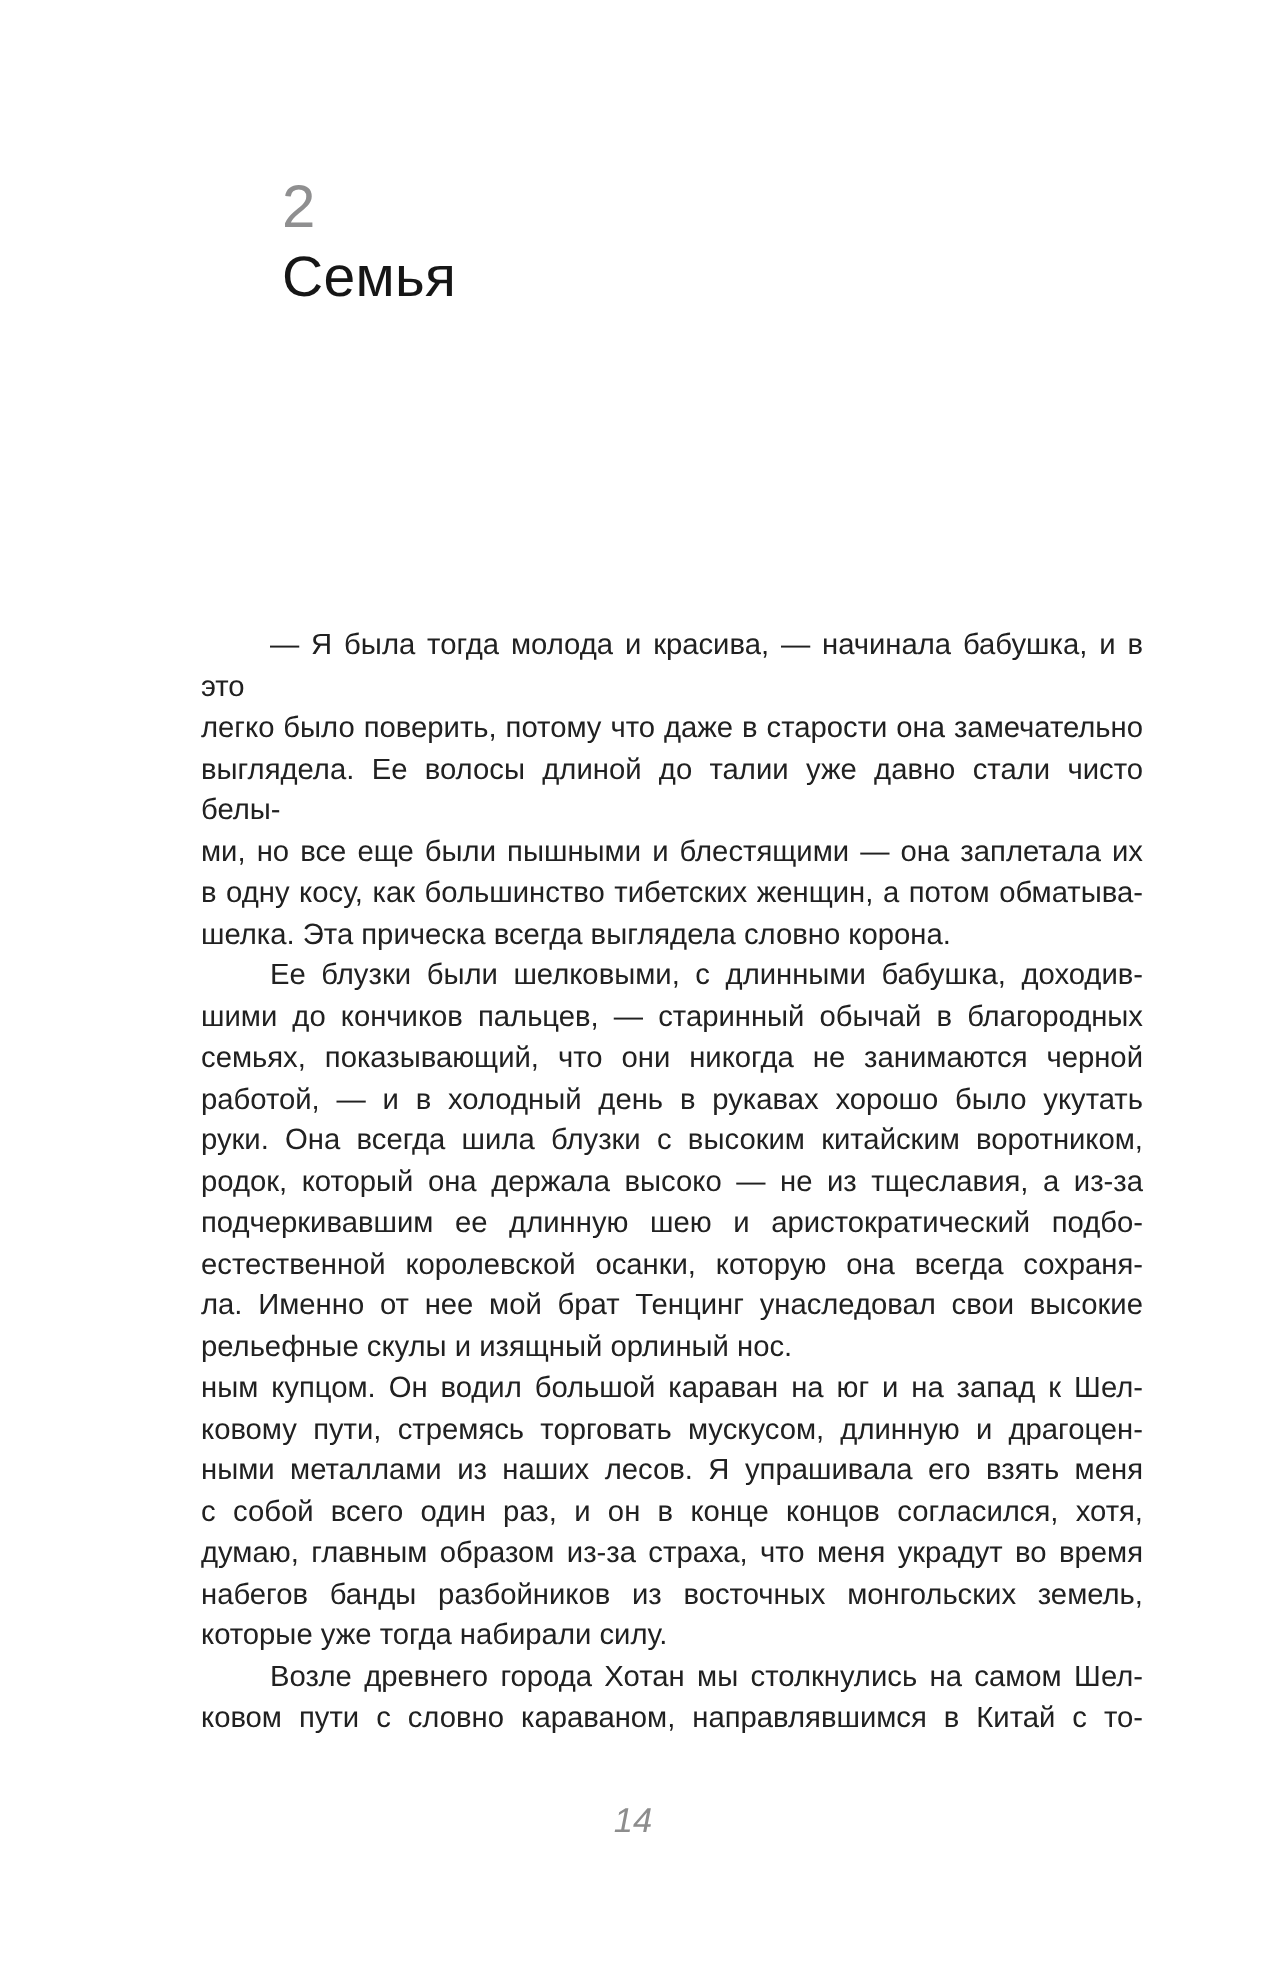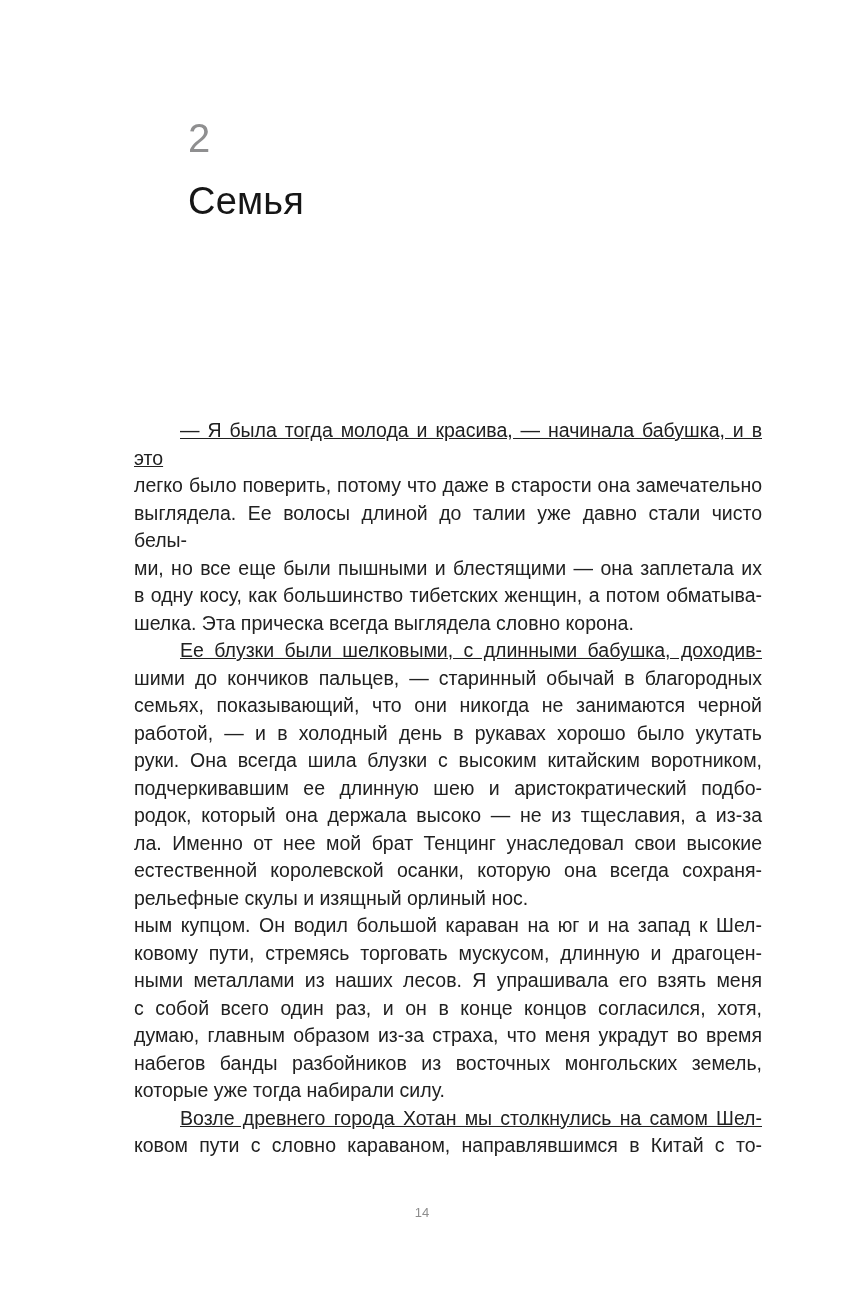--- a/index.html
+++ b/index.html
@@ -25,54 +25,54 @@
     line-height: 44px;
     font-weight: 400;
     color: var(--c-chnum, #8f8f90);
   }
   .chapter-title {
     font-size: 38px;
     line-height: 44px;
     font-weight: 400;
     letter-spacing: 0.2px;
     color: var(--c-title, #161616);
-    margin-top: 19px;
+    margin-top: 3px;
   }
   .page-body {
     position: absolute;
     left: 134px;
     top: 417px;
     width: 628px;
     font-size: 19.5px;
     line-height: 27.5px;
     color: var(--c-body, #212121);
   }
   .paragraph { margin: 0; }
   .line {
     text-align: justify;
     text-align-last: justify;
   }
   .line.last {
     text-align-last: left;
   }
   .line.indent {
     text-indent: 46px;
-    text-decoration: underline;
   }
   .page-footer {
     position: absolute;
     left: 0;
     top: 1201px;
     width: 100%;
     text-align: center;
   }
   .page-number {
-    font-size: 13px;
+    font-size: 23px;
     line-height: 24px;
     color: var(--c-pagenum, #8d8d8d);
+    font-style: italic;
   }
 </style>
 </head>
 <body>
 
 <div class="page">
 
   <div class="chapter-header">
     <div class="chapter-number">2</div>
     <div class="chapter-title">Семья</div>
@@ -86,24 +86,24 @@
         <div class="line">ми, но все еще были пышными и блестящими — она заплетала их</div>
         <div class="line">в одну косу, как большинство тибетских женщин, а потом обматыва-</div>
         <div class="line last">шелка. Эта прическа всегда выглядела словно корона.</div>
       </div>
       <div class="paragraph">
         <div class="line indent">Ее блузки были шелковыми, с длинными бабушка, доходив-</div>
         <div class="line">шими до кончиков пальцев, — старинный обычай в благородных</div>
         <div class="line">семьях, показывающий, что они никогда не занимаются черной</div>
         <div class="line">работой, — и в холодный день в рукавах хорошо было укутать</div>
         <div class="line">руки. Она всегда шила блузки с высоким китайским воротником,</div>
+        <div class="line">родок, который она держала высоко — не из тщеславия, а из-за</div>
         <div class="line">подчеркивавшим ее длинную шею и аристократический подбо-</div>
-        <div class="line">родок, который она держала высоко — не из тщеславия, а из-за</div>
+        <div class="line">естественной королевской осанки, которую она всегда сохраня-</div>
         <div class="line">ла. Именно от нее мой брат Тенцинг унаследовал свои высокие</div>
-        <div class="line">естественной королевской осанки, которую она всегда сохраня-</div>
         <div class="line last">рельефные скулы и изящный орлиный нос.</div>
       </div>
       <div class="paragraph">
         <div class="line">ным купцом. Он водил большой караван на юг и на запад к Шел-</div>
         <div class="line">ковому пути, стремясь торговать мускусом, длинную и драгоцен-</div>
         <div class="line">ными металлами из наших лесов. Я упрашивала его взять меня</div>
         <div class="line">с собой всего один раз, и он в конце концов согласился, хотя,</div>
         <div class="line">думаю, главным образом из-за страха, что меня украдут во время</div>
         <div class="line">набегов банды разбойников из восточных монгольских земель,</div>
         <div class="line last">которые уже тогда набирали силу.</div>

